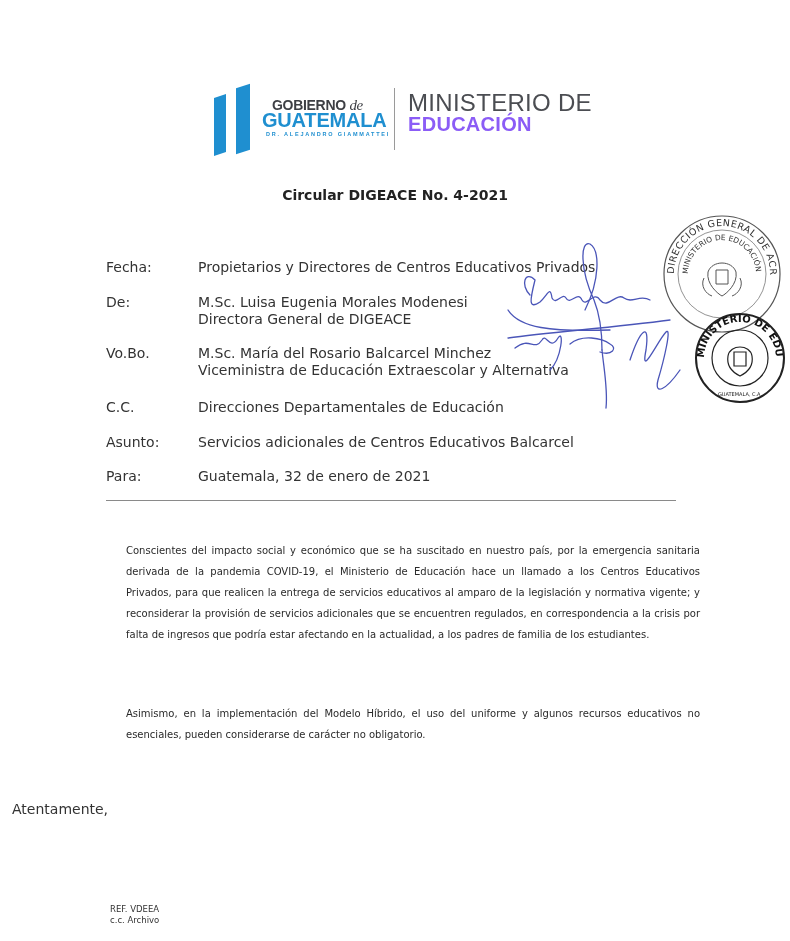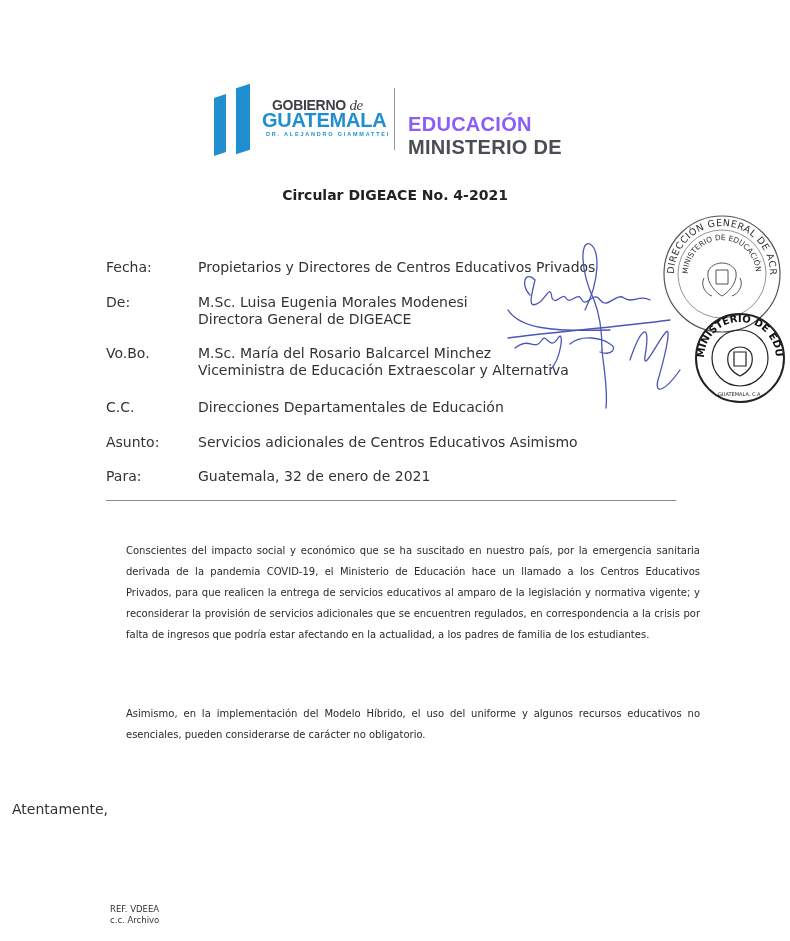--- a/index.html
+++ b/index.html
@@ -7,21 +7,21 @@
          font-family:"DejaVu Sans", sans-serif; color:#2a2a2a; }
   .abs { position:absolute; }
 
   
   .bar { position:absolute; background:#1f8fd0; }
   .gob1 { left:264px; top:97px; font-weight:bold; font-size:14px; color:#3d3f44; letter-spacing:-0.3px; font-family:"Liberation Sans", sans-serif;margin-left:8px;}
   .gob1 .de { font-family:"Liberation Serif", serif; font-style:italic; font-weight:normal; font-size:15px; }
   .gob2 { left:262px; top:109px; font-weight:bold; font-size:20px; color:#1f8fd0; letter-spacing:-0.2px; font-family:"Liberation Sans", sans-serif;}
   .gob3 { left:266px; top:131px; font-size:5.5px; color:#1f8fd0; letter-spacing:1.8px; font-weight:bold; font-family:"Liberation Sans", sans-serif;}
   .vsep { left:394px; top:88px; width:1px; height:62px; background:#9a9a9a; }
-  .min1 { left:408px; top:89px; font-weight:bold; font-size:20px; color:#4b4d52; font-family:"Liberation Sans", sans-serif; letter-spacing:0.3px;margin-top:47px;}
+  .min1 { left:408px; top:89px; font-weight:normal; font-size:24px; color:#4b4d52; font-family:"Liberation Sans", sans-serif; letter-spacing:0.3px;}
   .min2 { left:408px; top:113px; font-weight:bold; font-size:20px; color:#8b5cf6; font-family:"Liberation Sans", sans-serif; letter-spacing:0.3px;}
 
   .title { left:0; width:790px; top:187px; text-align:center; font-weight:bold; font-size:14px; color:#222; }
 
   .lbl { left:106px; font-size:14px; color:#333; }
   .val { left:198px; font-size:14px; color:#333; line-height:17px; }
 
   .rule { left:106px; top:500px; width:570px; height:1px; background:#8a8a8a; }
 
   .para { left:106px; width:574px; font-size:10px; line-height:21px; color:#2a2a2a; text-align:justify;margin-left:20px; }
@@ -60,21 +60,21 @@
   <div class="abs val" style="top:311px">Directora General de DIGEACE</div>
 
   <div class="abs lbl" style="top:345px">Vo.Bo.</div>
   <div class="abs val" style="top:345px">M.Sc. María del Rosario Balcarcel Minchez</div>
   <div class="abs val" style="top:362px">Viceministra de Educación Extraescolar y Alternativa</div>
 
   <div class="abs lbl" style="top:399px">C.C.</div>
   <div class="abs val" style="top:399px">Direcciones Departamentales de Educación</div>
 
   <div class="abs lbl" style="top:434px">Asunto:</div>
-  <div class="abs val" style="top:434px">Servicios adicionales de Centros Educativos Asimismo</div>
+  <div class="abs val" style="top:434px">Servicios adicionales de Centros Educativos Balcarcel</div>
 
   <div class="abs lbl" style="top:468px">Para:</div>
   <div class="abs val" style="top:468px">Guatemala, 32 de enero de 2021</div>
 </div>
 
 <div class="abs rule"></div>
 
 <div class="abs para" style="top:540px">Conscientes del impacto social y económico que se ha suscitado en nuestro país, por la emergencia sanitaria derivada de la pandemia COVID-19, el Ministerio de Educación hace un llamado a los Centros Educativos Privados, para que realicen la entrega de servicios educativos al amparo de la legislación y normativa vigente; y reconsiderar la provisión de servicios adicionales que se encuentren regulados, en correspondencia a la crisis por falta de ingresos que podría estar afectando en la actualidad, a los padres de familia de los estudiantes.</div>
 <div class="abs para" style="top:703px">Asimismo, en la implementación del Modelo Híbrido, el uso del uniforme y algunos recursos educativos no esenciales, pueden considerarse de carácter no obligatorio.</div>
 

